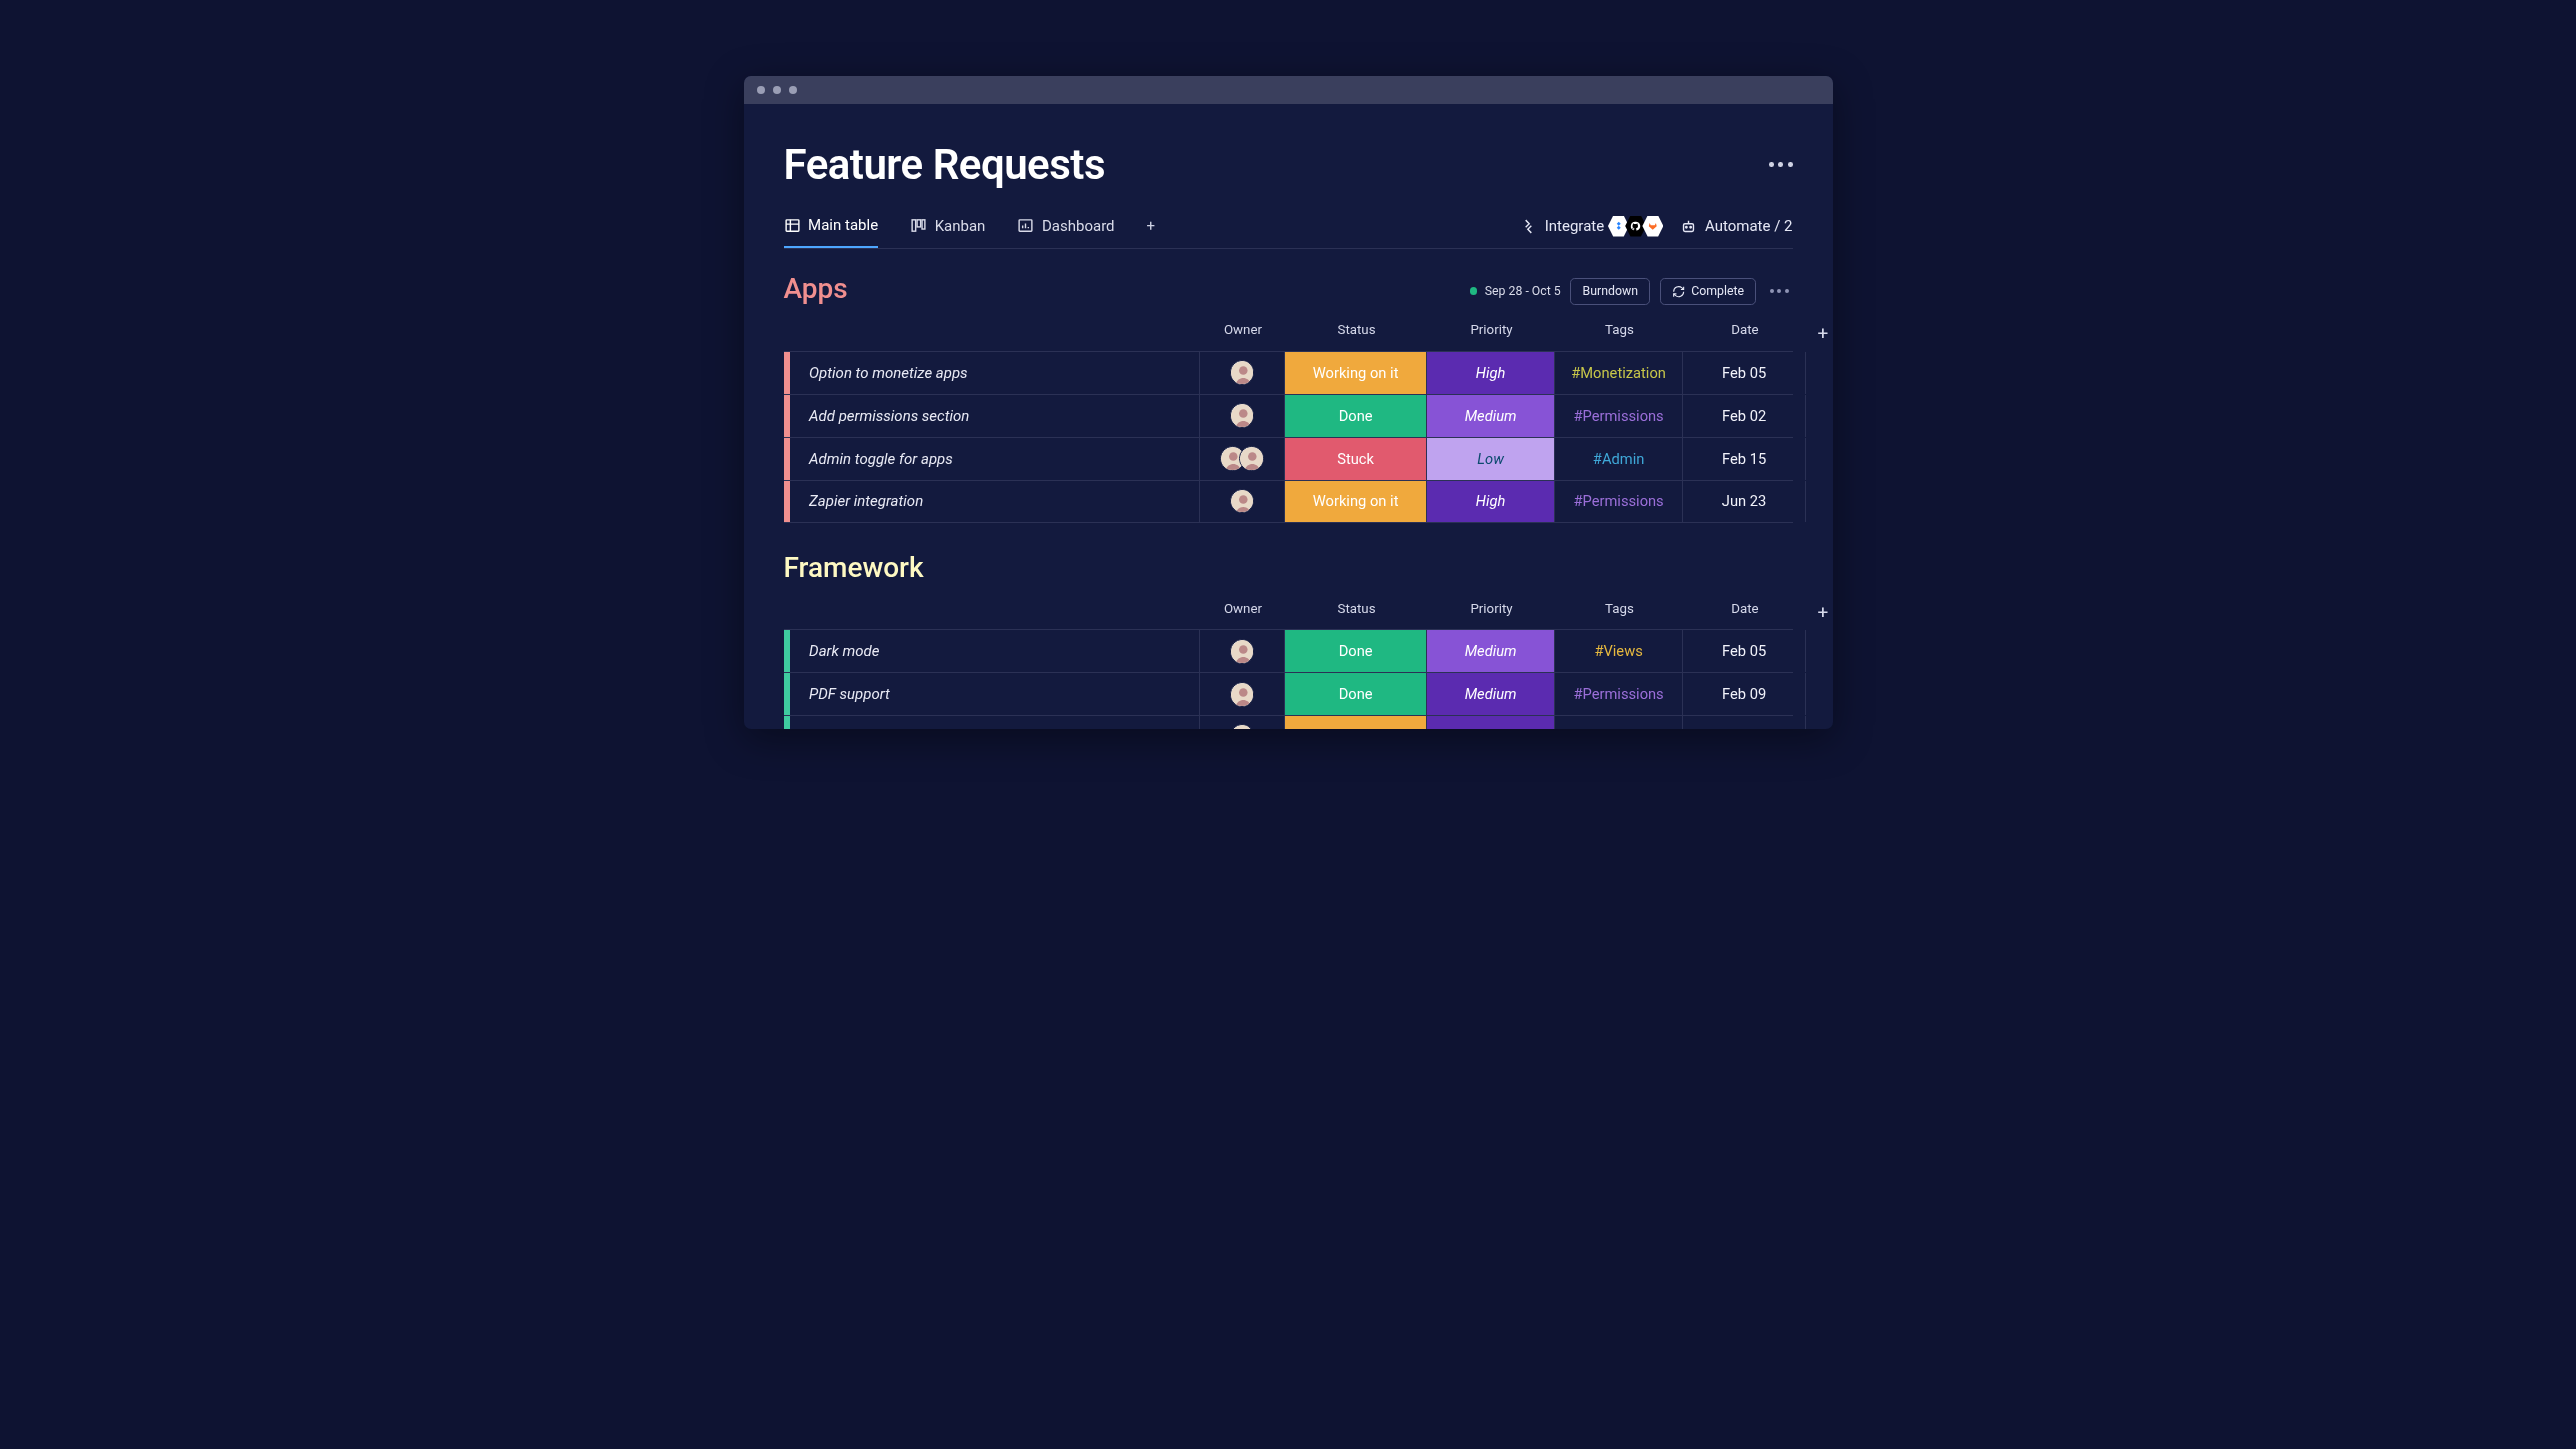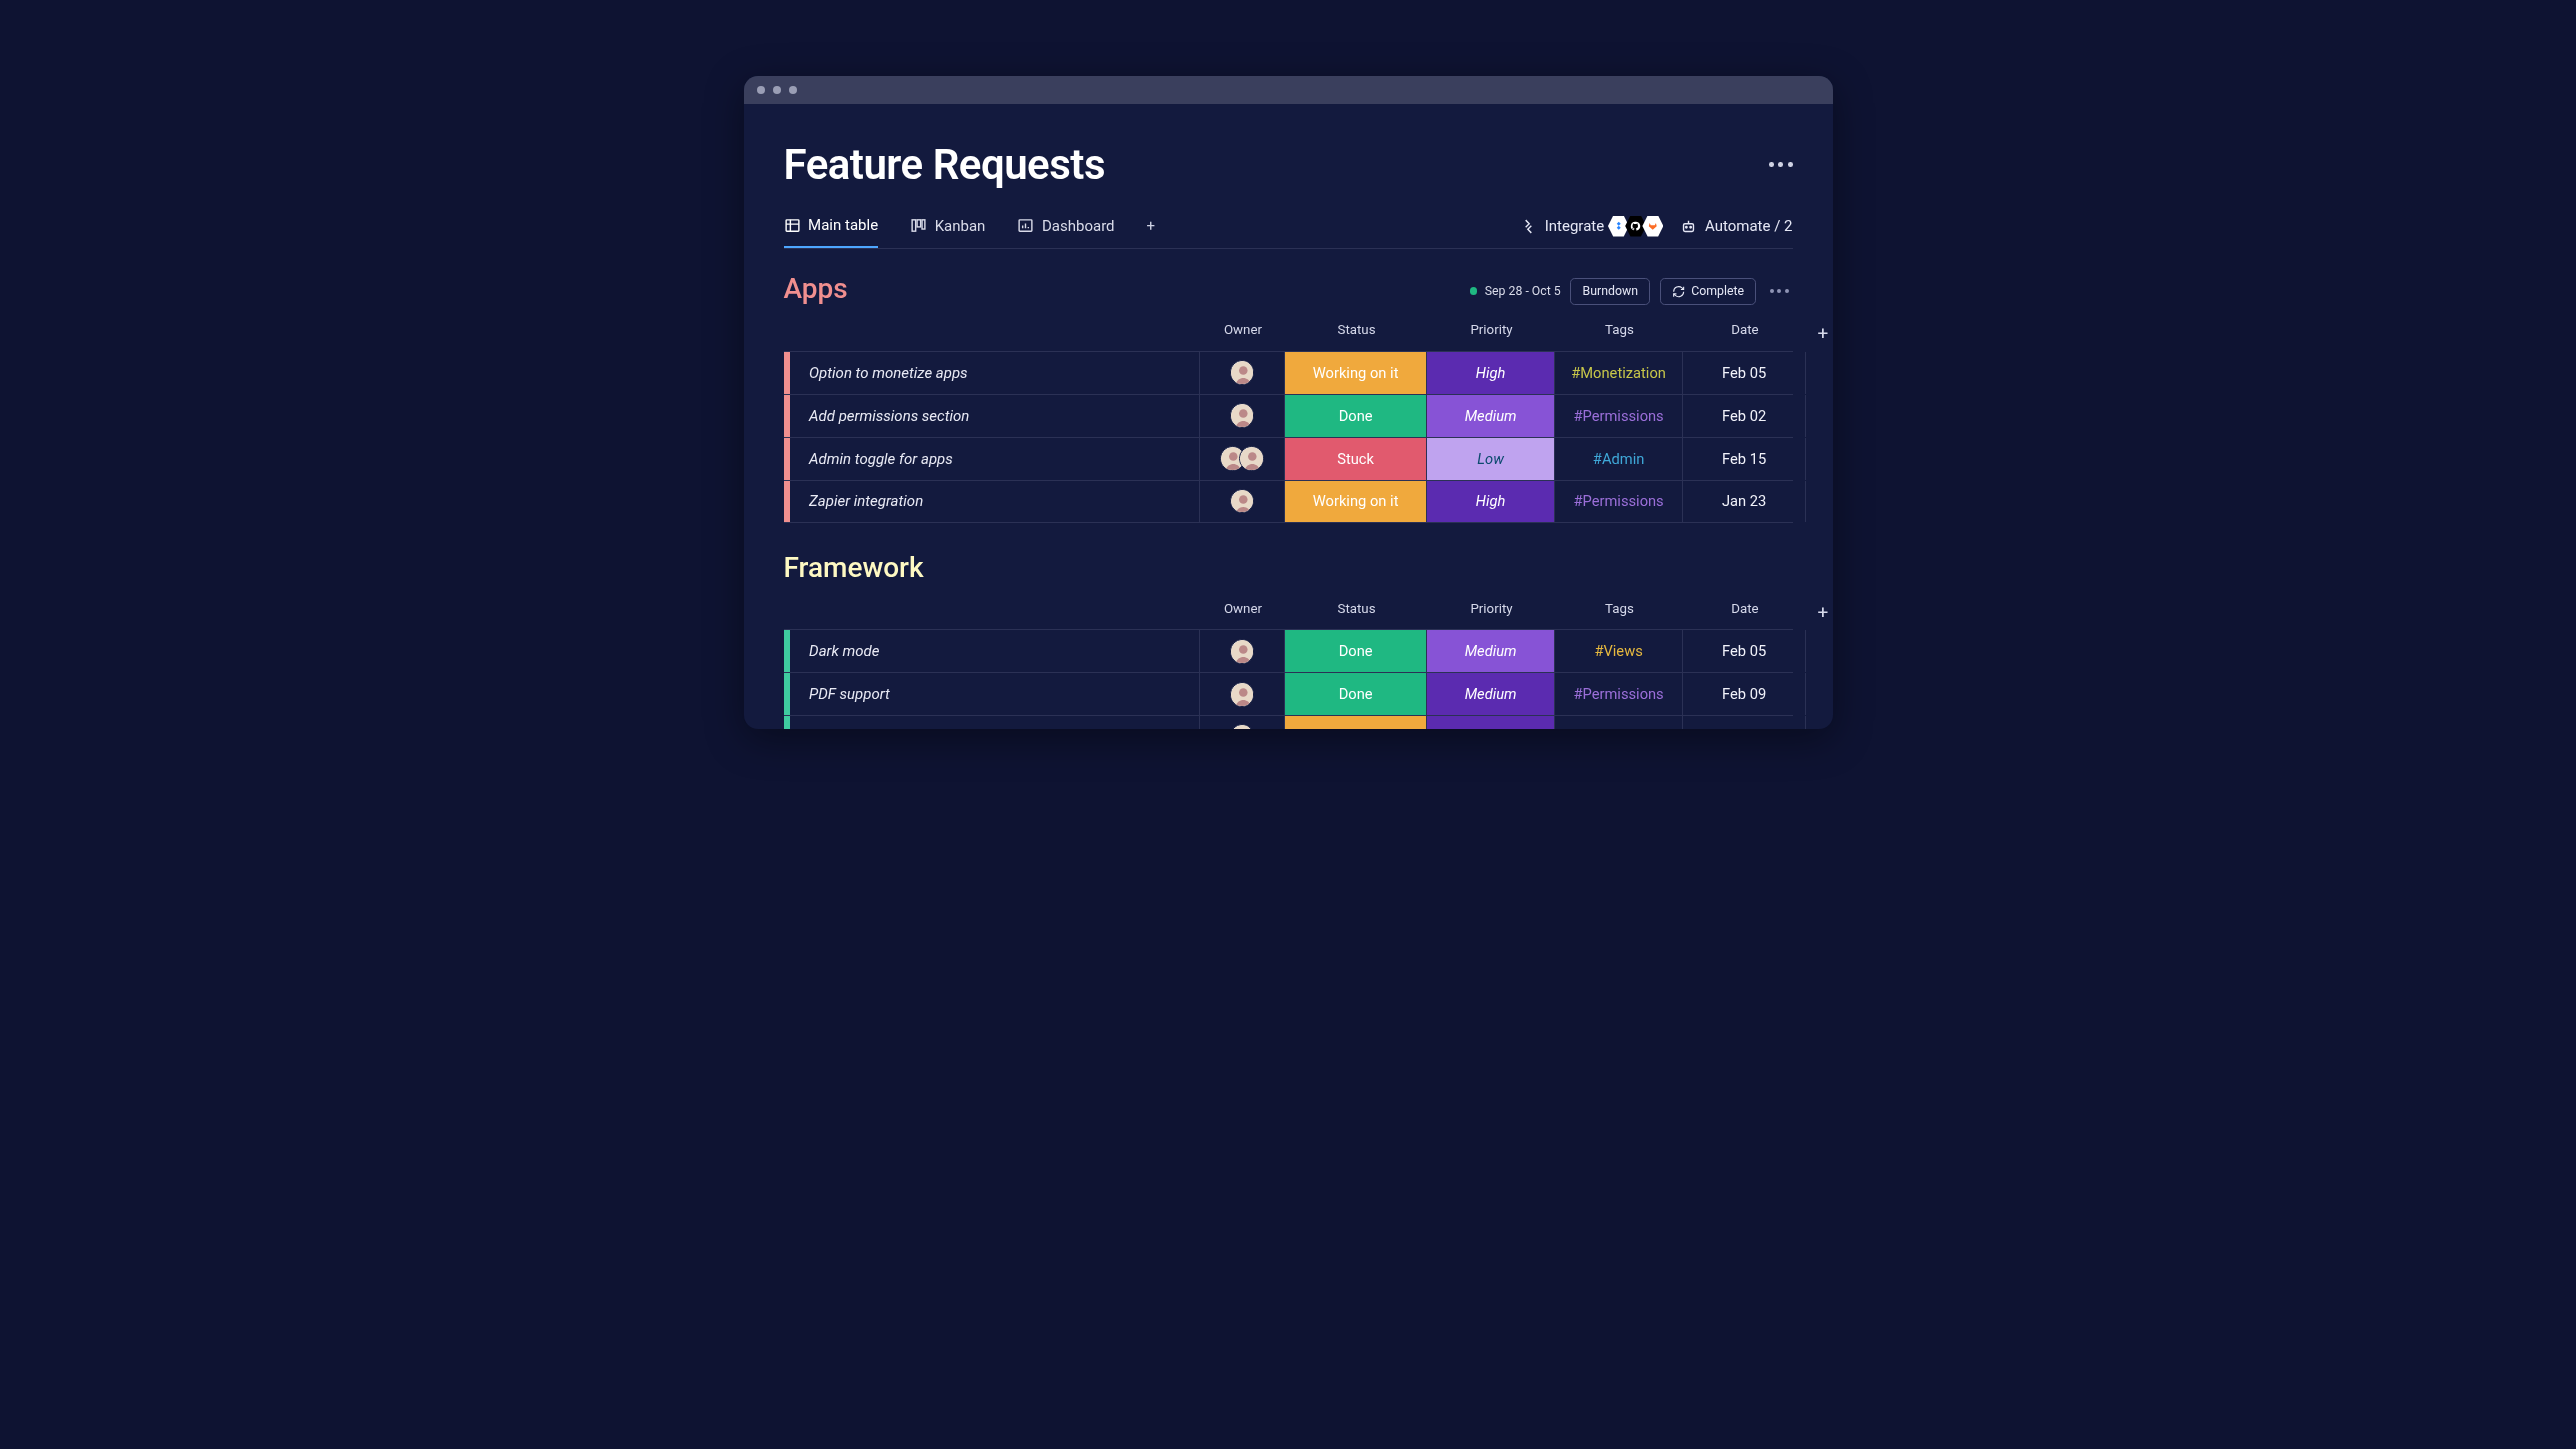--- a/index.html
+++ b/index.html
@@ -9,21 +9,21 @@
     color: #ffffff;
     display: flex;
     justify-content: center;
     align-items: flex-start;
     min-height: 100vh;
     padding-top: 76px;
   }
   .window {
     width: 1089px;
     background: #131a3e;
-    border-radius: 14px;
+    border-radius: 7px;
     overflow: hidden;
     box-shadow: 0 9.5px 38px rgba(0,0,0,0.4);
   }
   .titlebar {
     background: #3a3f5d;
     height: 28px;
     display: flex;
     align-items: center;
     padding: 0 13.3px;
     gap: 7.6px;
@@ -298,21 +298,21 @@
                       <circle cx="13" cy="13" r="13" fill="#e8d9c8"></circle>
                       <circle cx="13" cy="10" r="4.5" fill="#b88"></circle>
                       <path d="M5 26c0-5 4-8 8-8s8 3 8 8z" fill="#b88"></path>
                     </svg>
       </span>
                 </div>
               </div>
       <div class="status" style="background:#f0a93d">Working on it</div>
       <div class="priority" style="background:#5b2bb0;color:#fff">High</div>
       <div class="tag" style="color:#9b6fd9">#Permissions</div>
-      <div class="date-cell">Jan 23</div>
+      <div class="date-cell">Jun 23</div>
       <div class="last"></div>
             </div>
           </div>
         </div>
         <div class="group-block">
           <div class="group-header-row">
     <div class="group-title" style="color:#fef9c3">Framework</div>
     <div class="group-controls">
       
       

